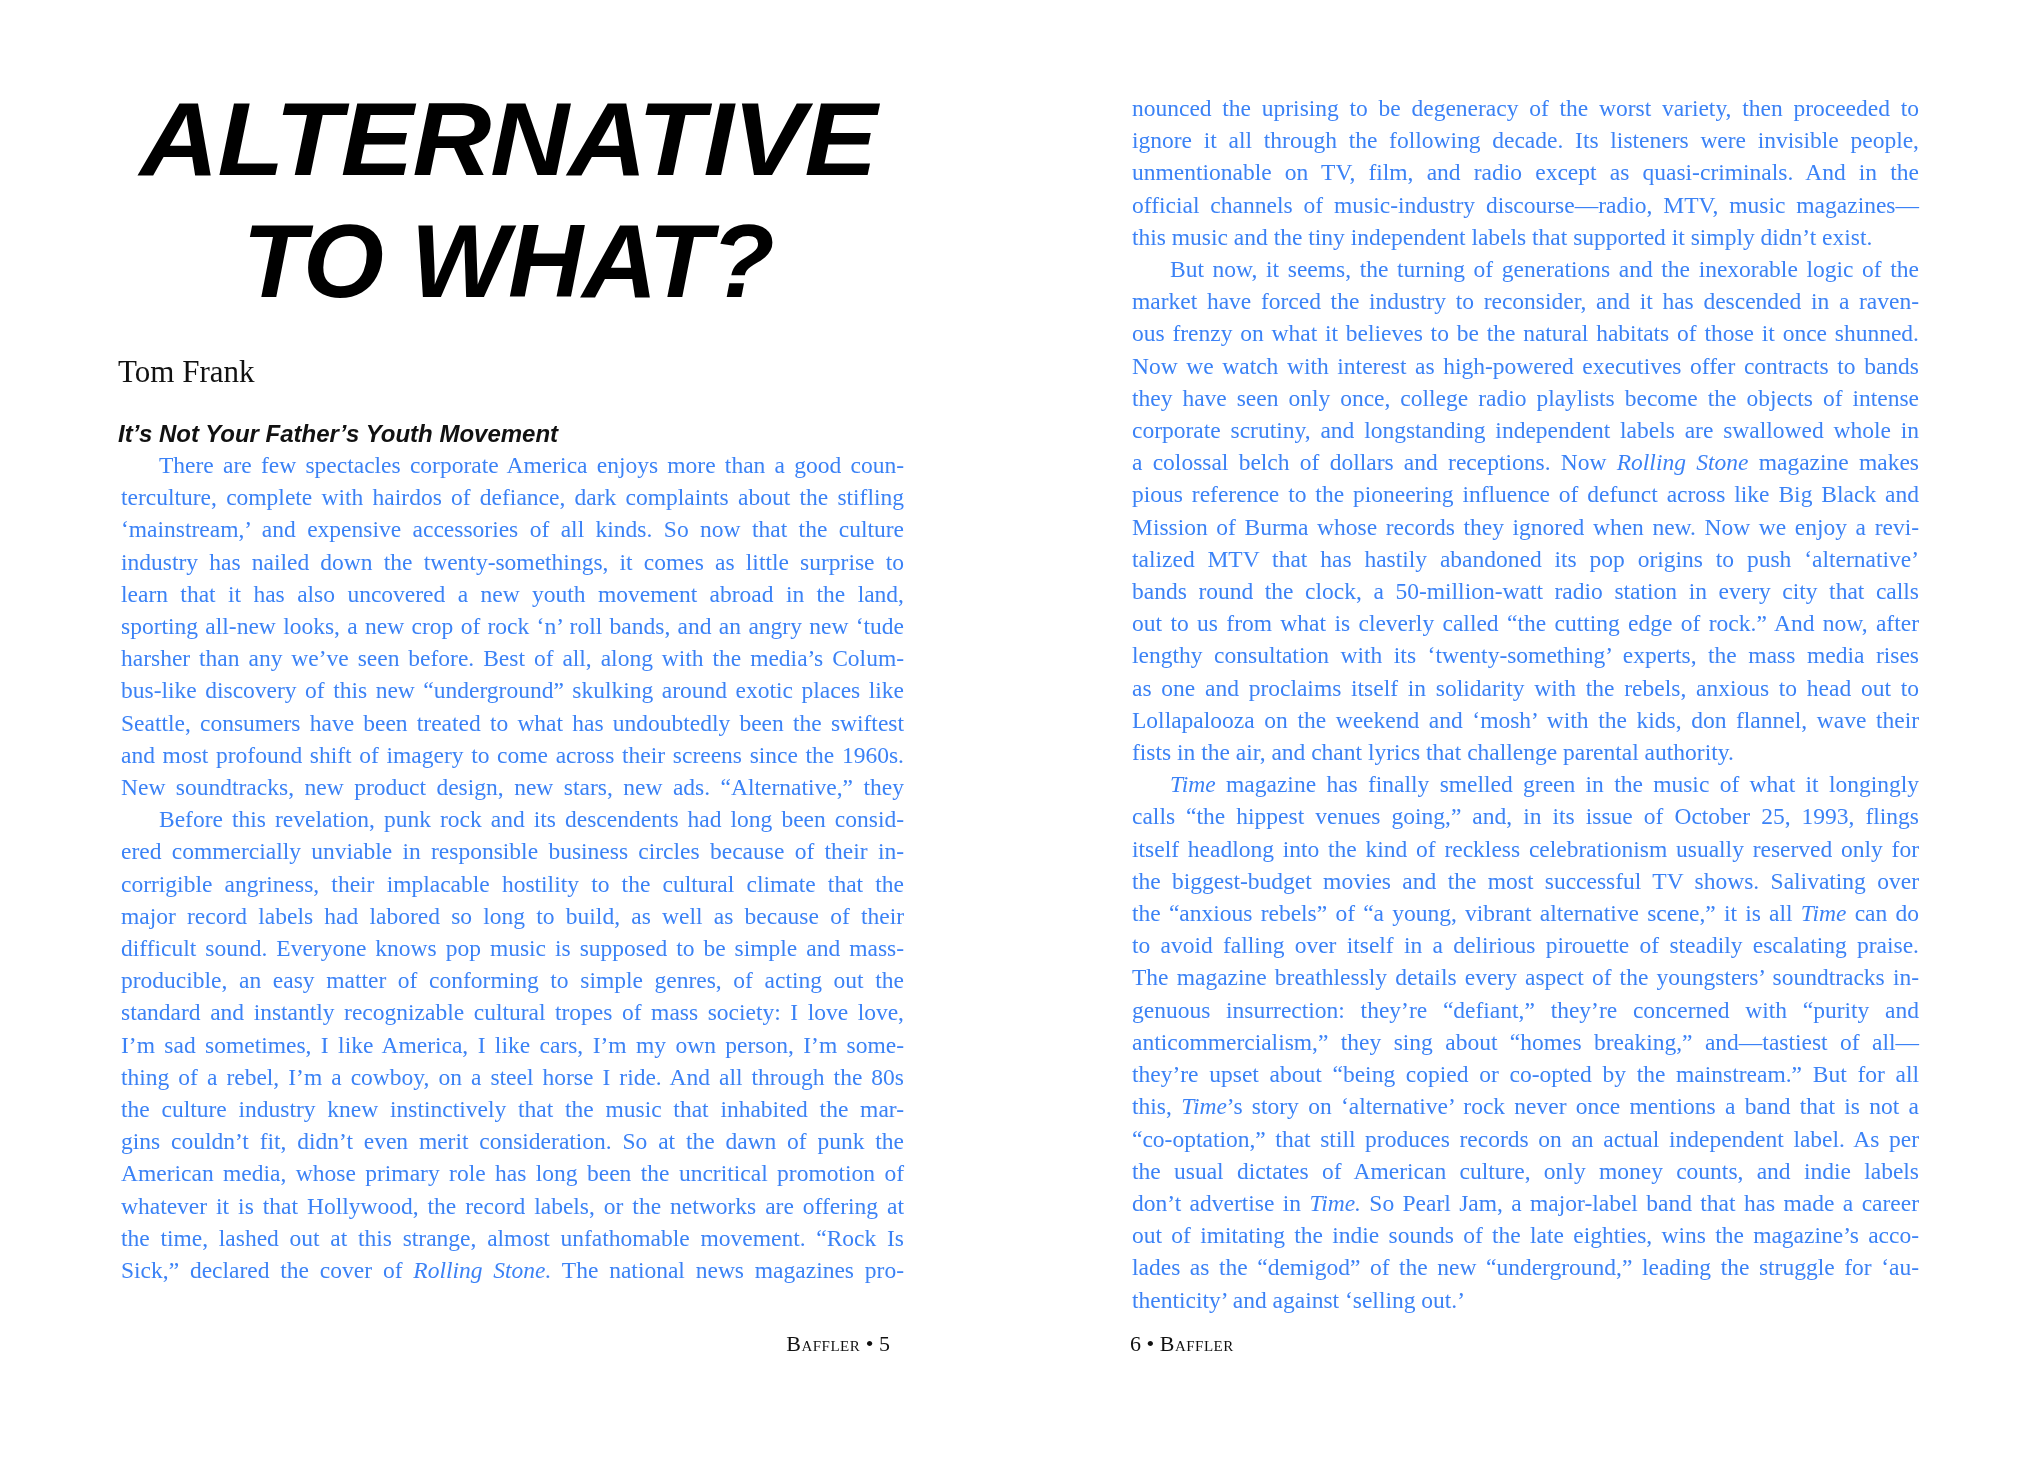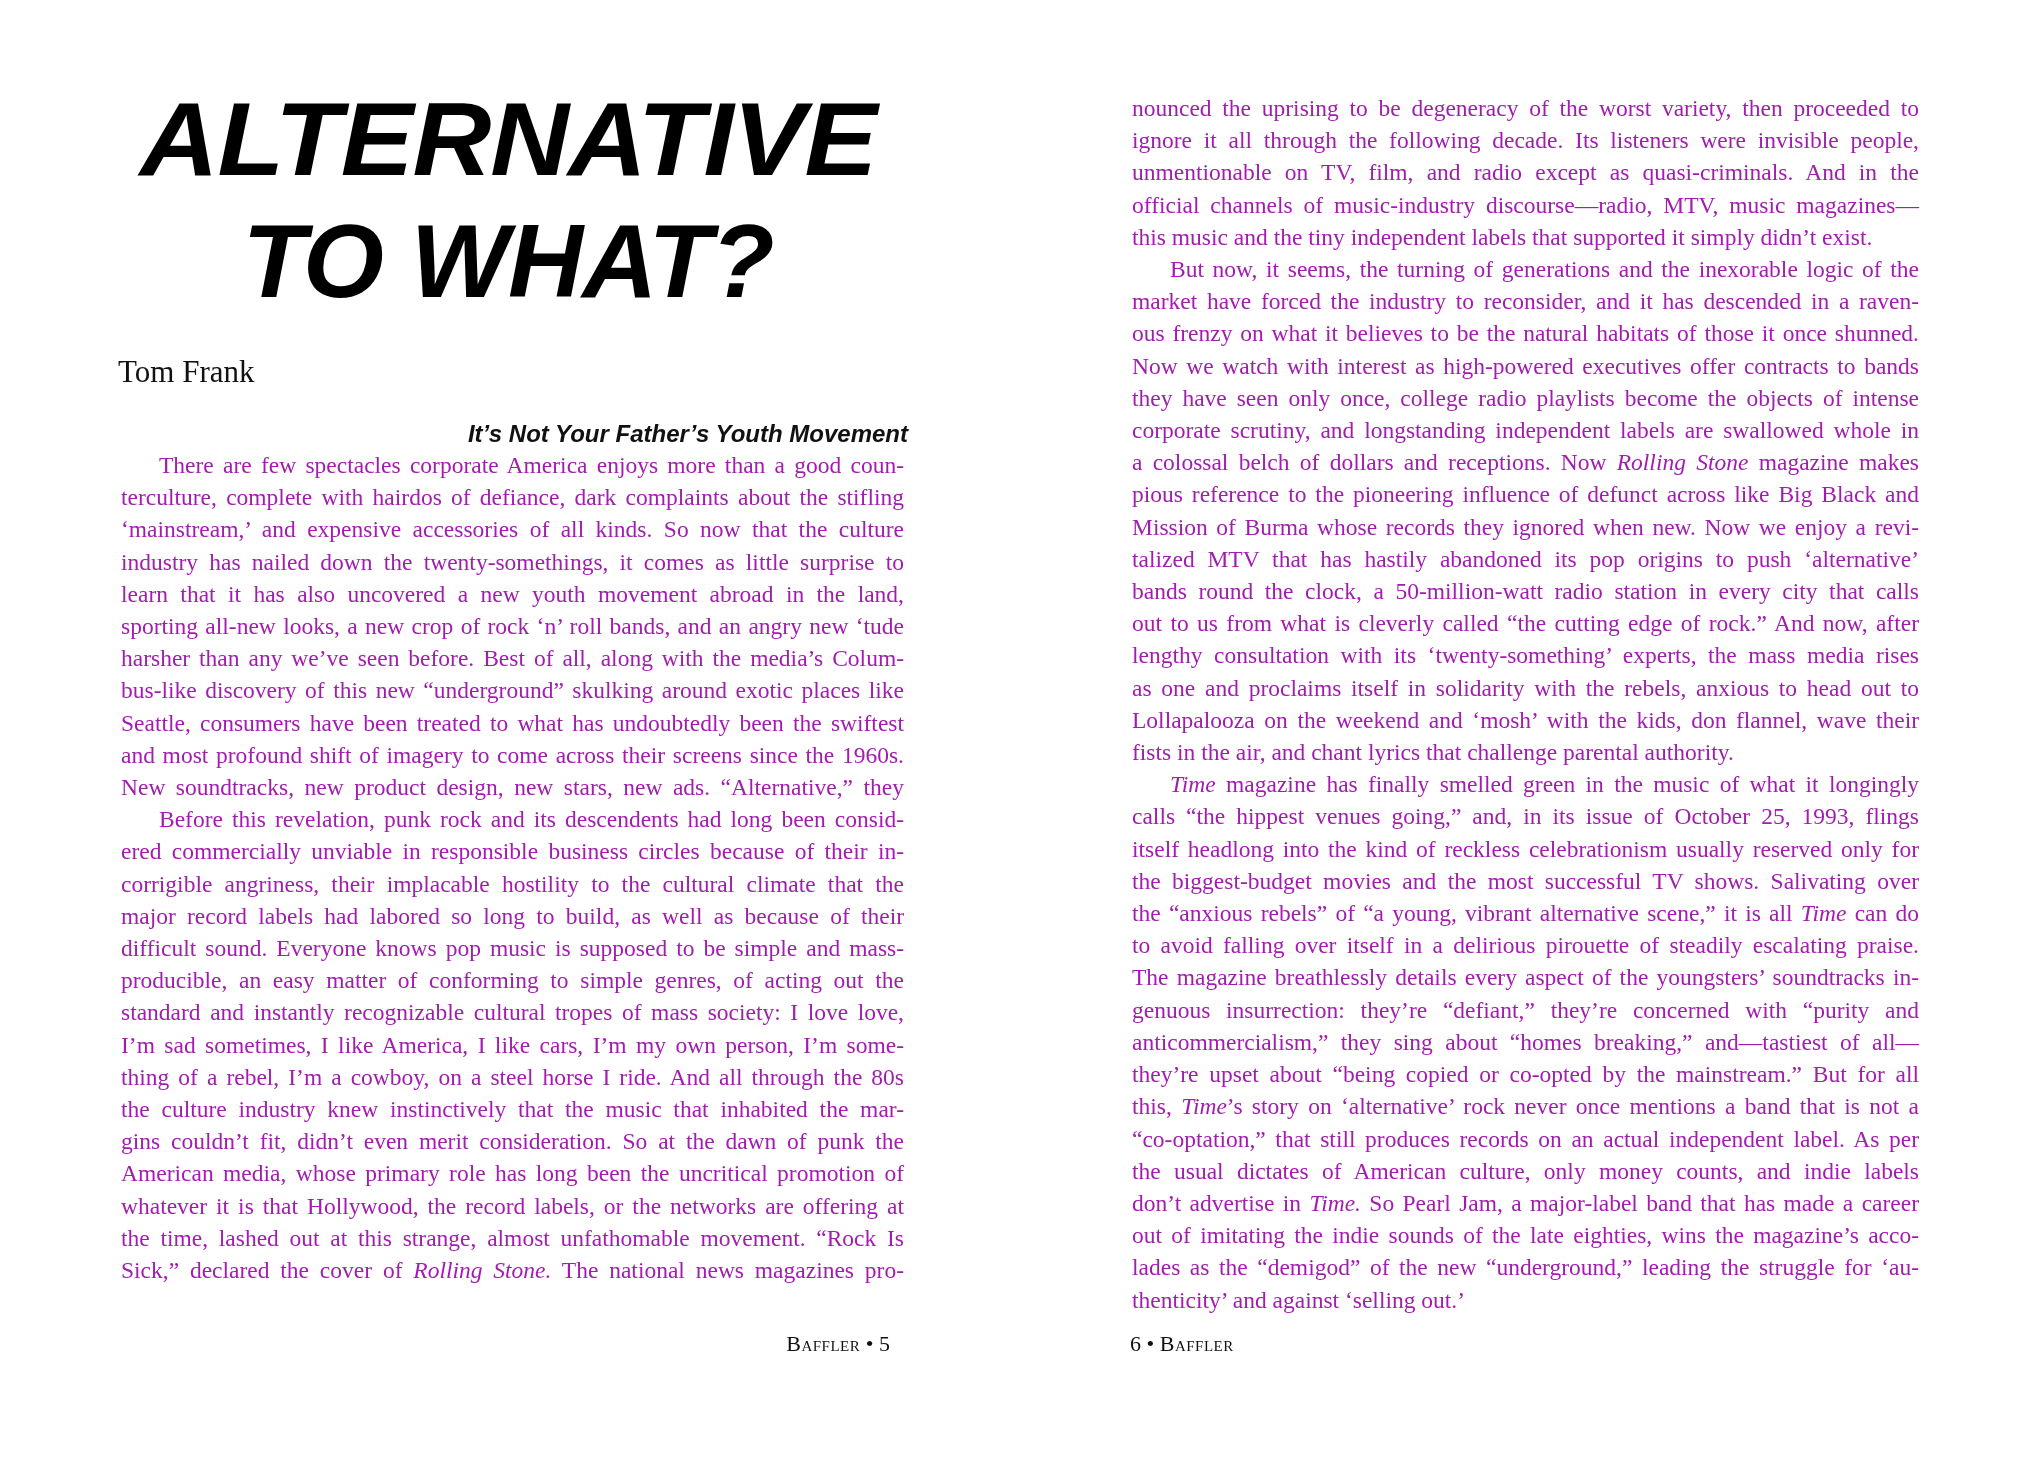--- a/index.html
+++ b/index.html
@@ -24,31 +24,31 @@
   .title span { display: block; }
   .title .line1 { transform: scaleX(1.05); transform-origin: center; }
   .byline {
     position: absolute; left: 118px; width: 790px; top: 352px;
     text-align: left;
     font-family: "Liberation Serif", serif; font-size: 31px; line-height: 40px;
     margin: 0; color: #111;
   }
   .subhead {
     position: absolute; left: 118px; width: 790px; top: 419px;
-    text-align: right;
+    text-align: left;
     font-family: "Liberation Sans", sans-serif; font-weight: bold; font-style: italic;
     font-size: 24px; line-height: 30px; margin: 0; color: #111;
   }
   .body-col {
     position: absolute;
     font-family: "Liberation Serif", serif;
     font-size: 23.5px; line-height: 32.2px;
     text-align: justify;
     hyphens: none;
-    color: #a21caf;
+    color: #3b82f6;
   }
   .left-col { left: 121px; width: 783px; top: 449px; }
   .right-col { left: 120px; width: 787px; top: 92px; }
   .body-col p { margin: 0; text-indent: 0; }
   .body-col .ln { display: block; text-align: justify; text-align-last: justify; white-space: nowrap; overflow: visible; }
   .body-col .ln.last { text-align-last: left; }
   .body-col .ln.first { padding-left: 38px; }
   .body-col em { font-style: italic; }
 
   .folio {

